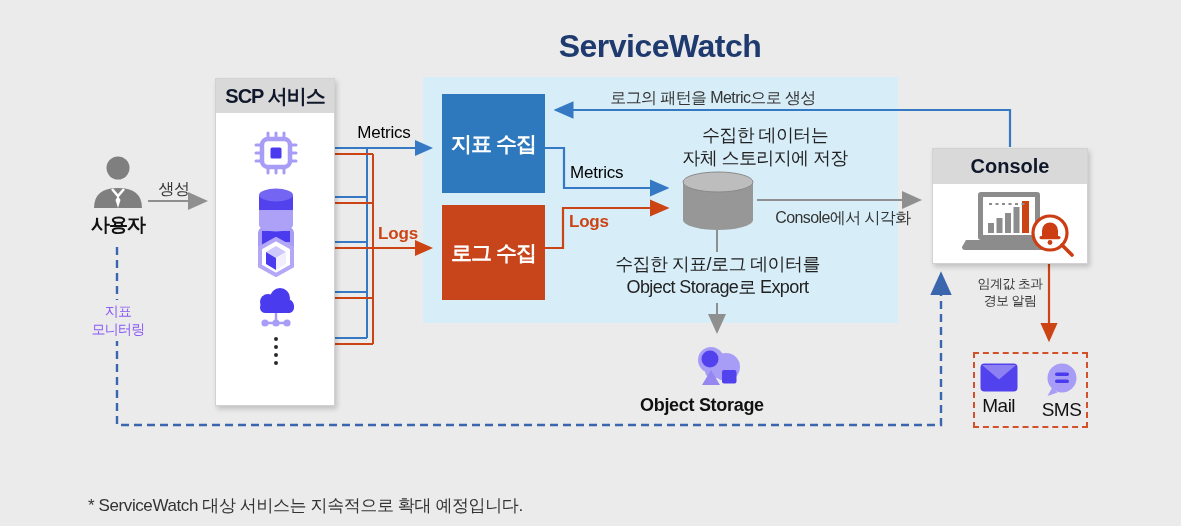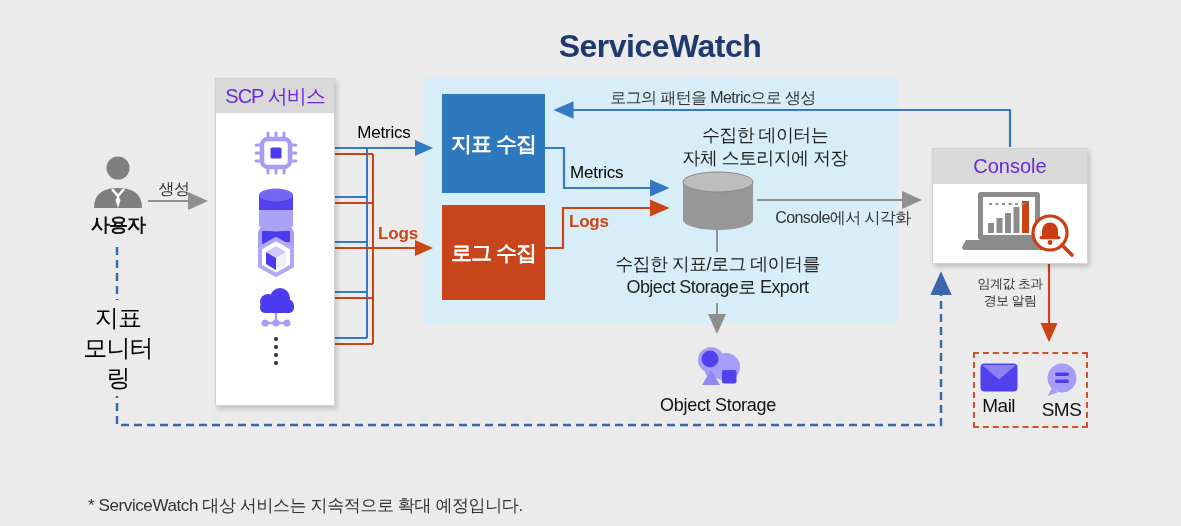--- a/index.html
+++ b/index.html
@@ -6,34 +6,34 @@
   html,body { background:#ebebeb; }
   body { font-family:"Liberation Sans","DejaVu Sans",sans-serif; }
   #stage { position:relative; width:1181px; height:526px; background:#ebebeb; overflow:hidden; }
   .abs { position:absolute; }
   #connectors { position:absolute; left:0; top:0; width:1181px; height:526px; z-index:1; pointer-events:none; }
   .panel { background:#d7edf8; z-index:0; }
   .z2 { z-index:2; }
   .title { font-size:32px; font-weight:bold; color:#1e3a6e; text-align:center; letter-spacing:-0.5px; }
   .hdrbox { background:#fff; box-shadow:2px 3px 5px rgba(0,0,0,0.18); border:1px solid #d2d2d2; }
   .hdrbox .hdr { background:#d9d9d9; display:flex; align-items:center; justify-content:center;
-                 font-size:20px; font-weight:normal; color:#6d28d9; letter-spacing:-1px; }
+                 font-size:20px; font-weight:bold; color:#0f172a; letter-spacing:-1px; }
   .collector { display:flex; align-items:center; justify-content:center; color:#fff;
                font-size:21px; font-weight:bold; letter-spacing:-1px; }
   .lbl { font-size:17px; letter-spacing:-0.2px; }
   .blue { color:#000000; font-weight:400; }
   .red  { color:#cc4414; font-weight:600; }
   .note { color:#333; text-align:center; letter-spacing:-0.6px; }
   .note2 { font-size:18px; color:#222; text-align:center; line-height:1.26; letter-spacing:-0.6px; }
   .iconwrap { position:absolute; }
   .dots4 span { display:block; width:4px; height:4px; border-radius:50%; background:#2b2b2b; margin:4px auto; }
   .alertbox { border:2px dashed #d2502a; display:flex; align-items:flex-start; justify-content:center; gap:24px; padding-top:9px; }
   .channel { display:flex; flex-direction:column; align-items:center; }
   .channel .clabel { font-size:19px; color:#111; font-weight:500; margin-top:3px; letter-spacing:-0.5px; }
-  .monitor-lbl { font-size:24px; color:#000000; text-align:center; line-height:1.25; font-weight:500;
+  .monitor-lbl { font-size:14px; color:#8b5cf6; text-align:center; line-height:1.25; font-weight:500;
                  background:#ebebeb; letter-spacing:-0.8px; padding:3px 0; }
   .footer { font-size:17px; color:#333; letter-spacing:-0.4px; }
 </style>
 </head>
 <body>
 
 <div id="stage">
 
   <div class="abs panel" style="left:423px; top:77px; width:475px; height:246px;"></div>
 
@@ -176,21 +176,21 @@
   <svg class="abs z2" style="left:691px; top:341px;" width="56" height="52" viewBox="0 0 56 52">
     <g fill="#a89df6">
       <circle cx="20" cy="19" r="13"></circle>
       <circle cx="35" cy="26" r="14"></circle>
       <rect x="14" y="20" width="30" height="17" rx="7"></rect>
     </g>
     <circle cx="19" cy="18" r="8.5" fill="#5142ee"></circle>
     <path d="M11,44 L20,29 L29,44 z" fill="#9487f0"></path>
     <rect x="31" y="29" width="14.5" height="13.5" rx="2" fill="#5142ee"></rect>
   </svg>
-  <div class="abs z2" style="left:640px; top:395px; width:156px; text-align:center; font-size:18px; font-weight:400; color:#111; letter-spacing:-0.3px;">Object Storage</div>
+  <div class="abs z2" style="left:640px; top:395px; width:156px; font-size:18px; font-weight:700; color:#111; letter-spacing:-0.3px;">Object Storage</div>
 
   <div class="abs z2 hdrbox" style="left:932px; top:148px; width:156px; height:116px;">
     <div class="hdr" style="height:35px; letter-spacing:0;">Console</div>
   </div>
   <svg class="abs z2" style="left:958px; top:190px;" width="128" height="70" viewBox="0 0 128 70">
 
     <rect x="20" y="2" width="62" height="48" rx="3" fill="#8c8c8c"></rect>
     <rect x="25" y="7" width="52" height="38" fill="#ffffff"></rect>
     <path d="M8,50 h86 l4,7 a3,3 0 0 1 -3,3 h-88 a3,3 0 0 1 -3,-3 z" fill="#8c8c8c"></path>
     <g fill="#8c8c8c">

